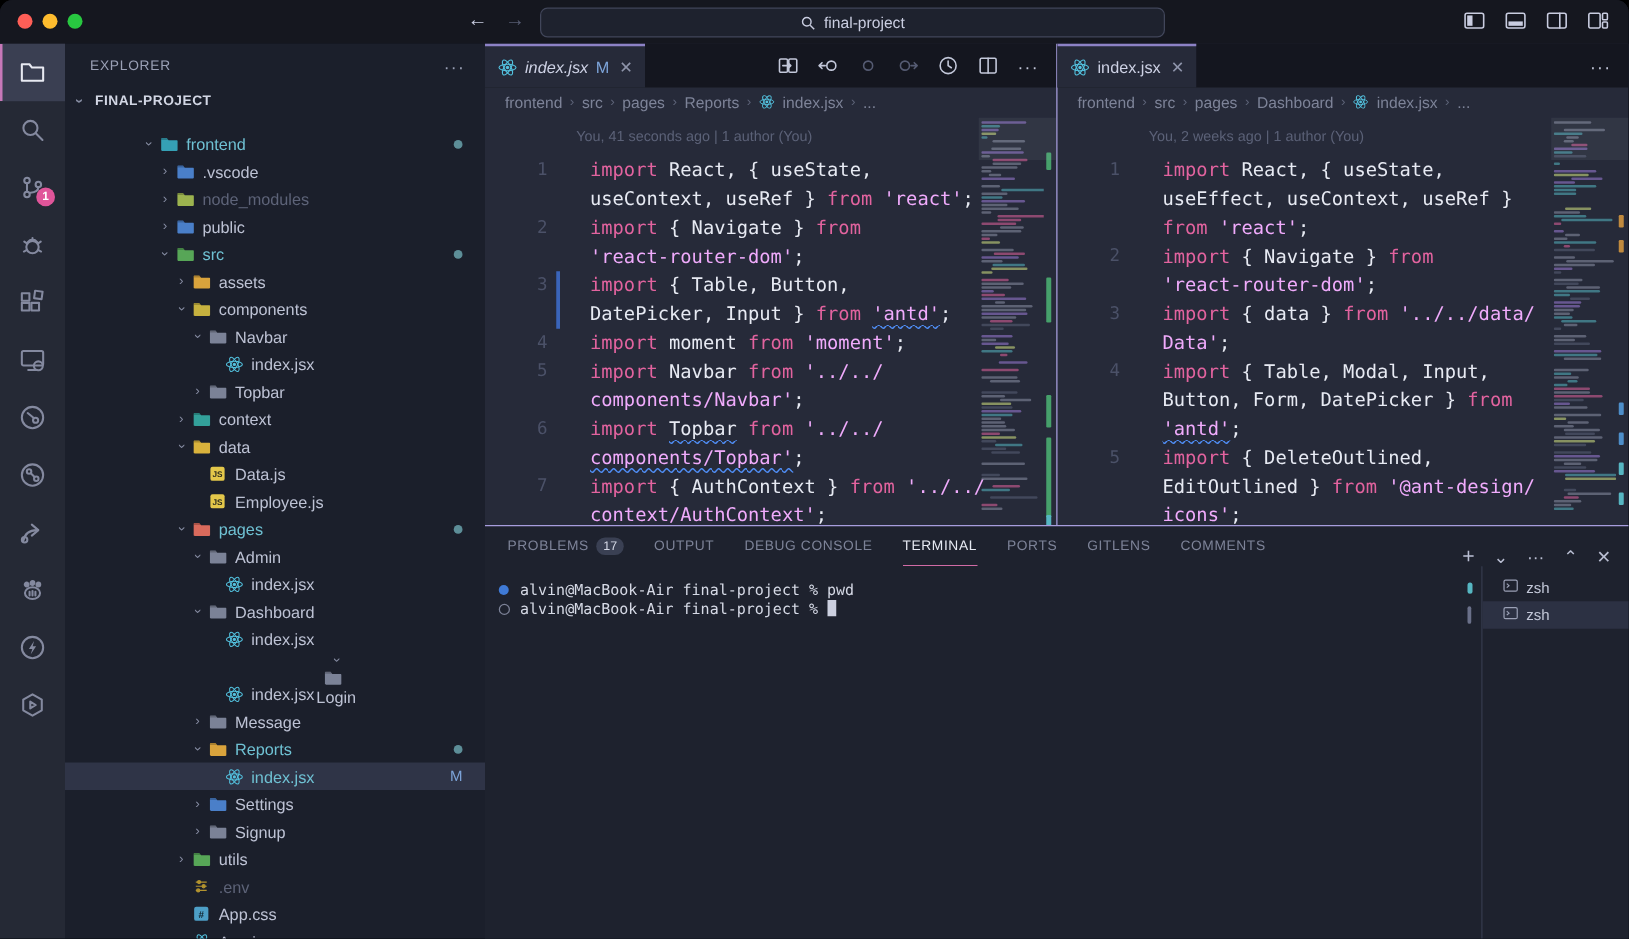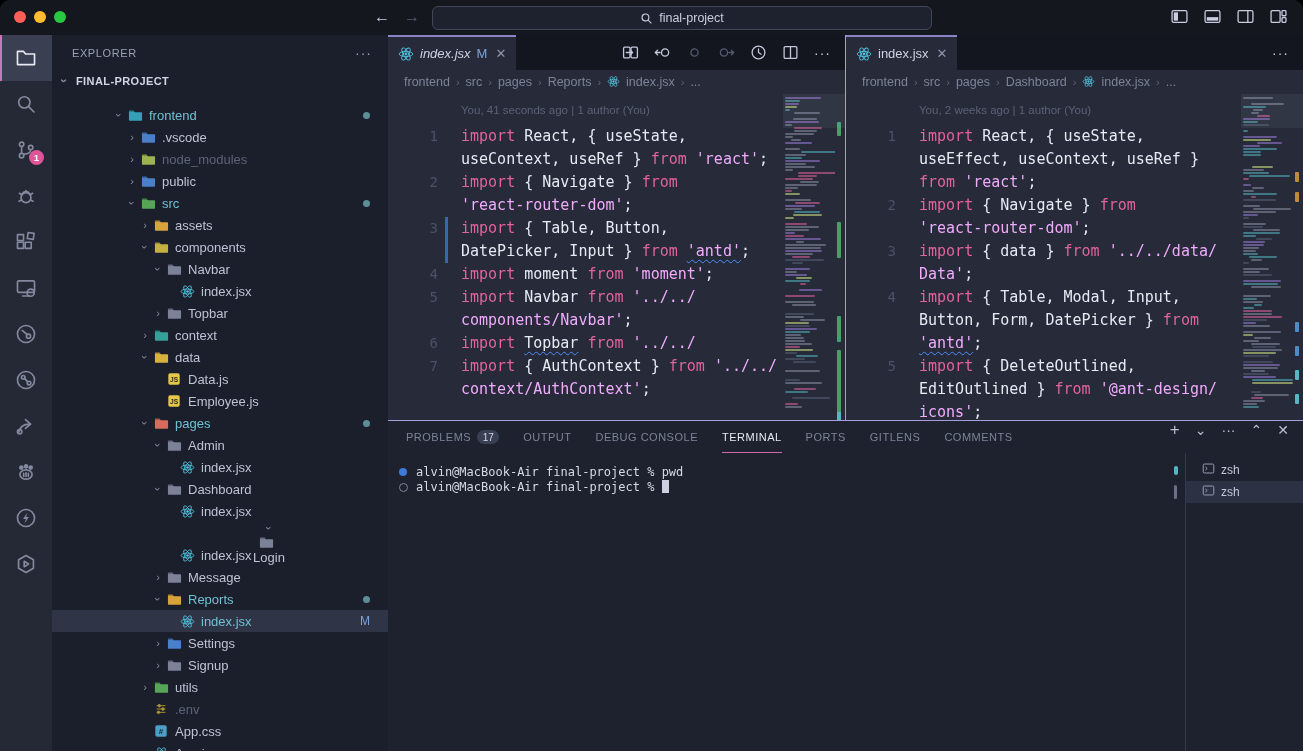--- a/index.html
+++ b/index.html
@@ -50,34 +50,34 @@
   .tab .close{color:#8e94aa;font-size:13px;margin-left:2px;}
   .tab-actions{margin-left:auto;display:flex;align-items:center;gap:15px;padding-right:14px;color:#c3c8da;}
   .tab-actions .dim{color:#555b72;}
   .tab-actions svg{display:block;}
   .breadcrumbs{height:24px;display:flex;align-items:center;gap:6px;padding-left:16px;font-size:12.5px;color:#7d8398;flex:none;}
   .bc-sep{color:#5d6378;font-size:11px;}
   .codearea{flex:1;min-height:0;position:relative;overflow:hidden;font-family:"DejaVu Sans Mono",monospace;font-size:15px;line-height:23px;cursor:text;}
   .codelens{margin:5px 0 3px 73px;font-family:"Liberation Sans",sans-serif;font-size:11.5px;color:#5b6177;}
   .cline{display:flex;position:relative;}
   .gut{width:50px;text-align:right;color:#4b5168;flex:none;font-size:14px;}
-  .ct{white-space:pre;margin-left:23px;}
+  .ct{white-space:pre;margin-left:34px;}
   .cline.chg::before{content:"";position:absolute;left:57px;top:0;bottom:0;width:3px;background:#3e6fd0;opacity:.85;}
   .tk-k{color:#e2639f;}
   .tk-p{color:#e7eaf3;}
   .tk-s{color:#f0abfc;}
   .sqg{text-decoration-line:underline;text-decoration-style:wavy;text-decoration-color:#4f8ef7;text-decoration-thickness:1px;text-underline-offset:3px;}
   .minimap{position:absolute;top:0;bottom:0;right:10px;width:50px;overflow:hidden;padding-top:3px;}
   .mrow{height:2px;margin-bottom:1px;border-radius:1px;opacity:.55;}
   .mchg{position:absolute;top:0;bottom:0;right:4px;width:4px;}
   .mchg div{position:absolute;left:0;width:4px;border-radius:1px;}
   .vslider{position:absolute;top:0;right:0;width:62px;height:34px;background:rgba(200,208,230,.07);}
   
   .panel{flex:1;min-height:0;border-top:1px solid #a79ddd;background:#1e222e;display:flex;flex-direction:column;}
-  .panel-head{height:32px;display:flex;align-items:flex-start;padding:0 14px 0 18px;flex:none;gap:16px;}
+  .panel-head{height:32px;display:flex;align-items:flex-end;padding:0 14px 0 18px;flex:none;gap:16px;}
   .ptabs{display:flex;gap:24px;align-items:center;}
   .ptab{font-size:11px;letter-spacing:.5px;color:#7d8398;display:flex;align-items:center;gap:6px;height:32px;cursor:pointer;}
   .ptab.active{color:#e6e9f2;box-shadow:inset 0 -1px 0 #d16ba5;}
   .pbadge{background:#3a4053;color:#d5d9e6;font-size:10px;border-radius:9px;padding:1.5px 5.5px;letter-spacing:0;}
   .pactions{margin-left:auto;display:flex;gap:15px;align-items:center;color:#b9bed2;font-size:14px;}
   .pactions span{cursor:pointer;line-height:1;}
   .panel-body{flex:1;min-height:0;display:flex;}
   .term{flex:1;min-width:0;position:relative;padding:12px 0 0 28px;font-family:"DejaVu Sans Mono",monospace;font-size:12px;line-height:14.5px;color:#d6dae6;cursor:text;}
   .tline{position:relative;white-space:pre;}
   .tline.deco-filled::before{content:"";position:absolute;left:-17px;top:3px;width:8px;height:8px;border-radius:50%;background:#3f7ad6;}
@@ -693,20 +693,21 @@
                 <div class="cline">
                   <span class="gut"></span>
                   <span class="ct"><span class="tk-s">components/Navbar'</span><span class="tk-p">;</span></span>
                 </div>
                 <div class="cline">
                   <span class="gut">6</span>
                   <span class="ct"><span class="tk-k">import</span><span class="tk-p"> </span><span class="tk-p sqg">Topbar</span><span class="tk-p"> </span><span class="tk-k">from</span><span class="tk-p"> </span><span class="tk-s">'../../</span></span>
                 </div>
                 <div class="cline">
                   <span class="gut"></span>
+                  <span class="ct"><span class="tk-s sqg">components/Topbar'</span><span class="tk-p">;</span></span>
                 </div>
                 <div class="cline">
                   <span class="gut">7</span>
                   <span class="ct"><span class="tk-k">import</span><span class="tk-p"> { AuthContext } </span><span class="tk-k">from</span><span class="tk-p"> </span><span class="tk-s">'../../</span></span>
                 </div>
                 <div class="cline">
                   <span class="gut"></span>
                   <span class="ct"><span class="tk-s">context/AuthContext'</span><span class="tk-p">;</span></span>
                 </div>
               </div>

